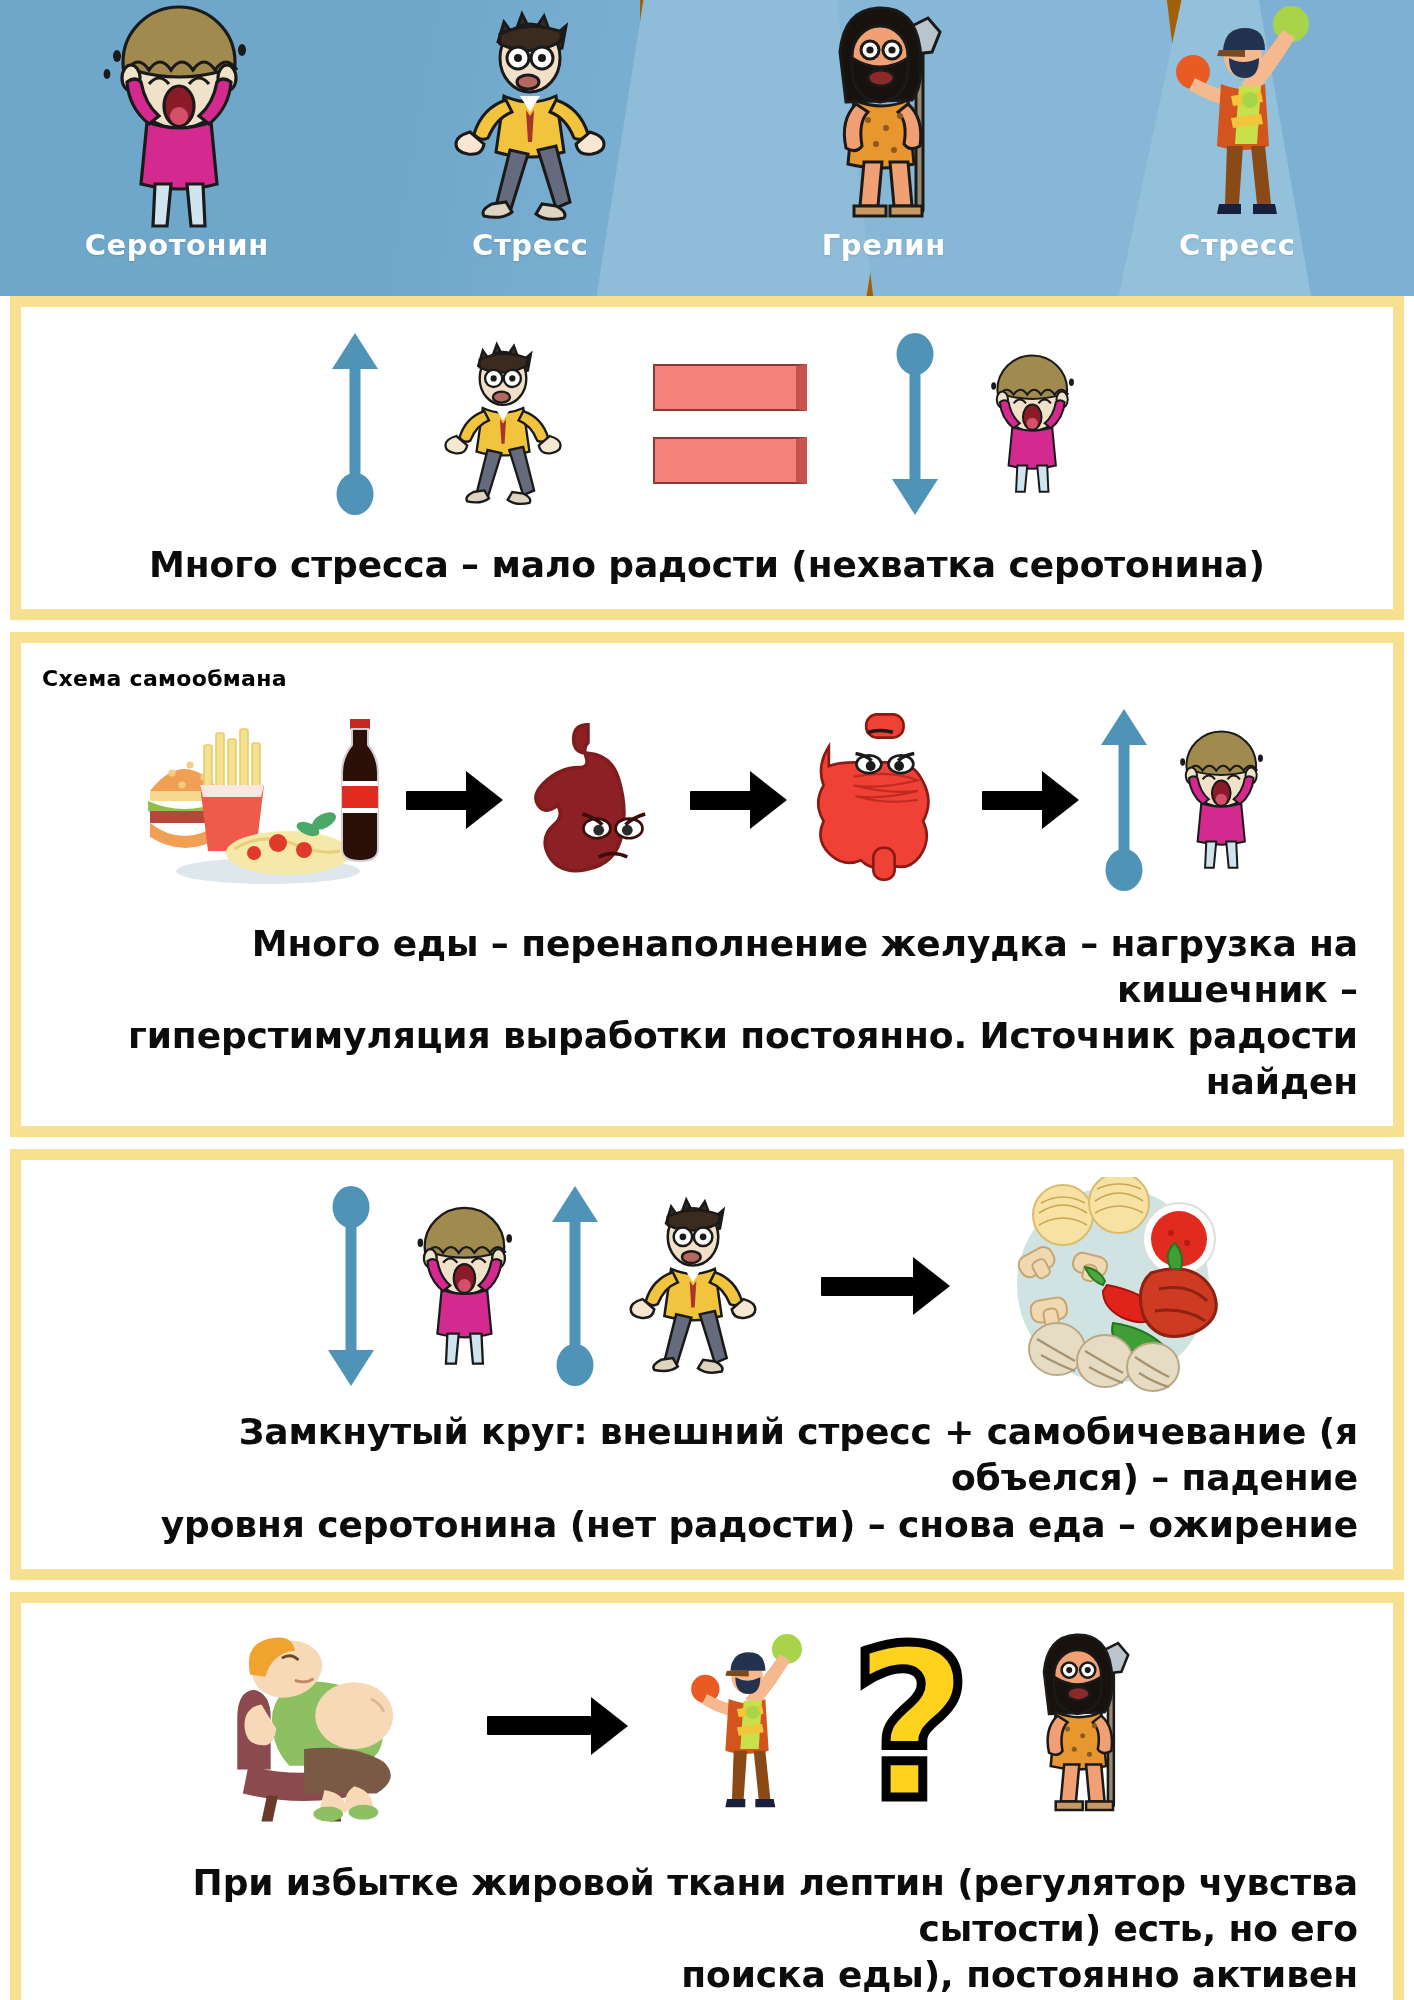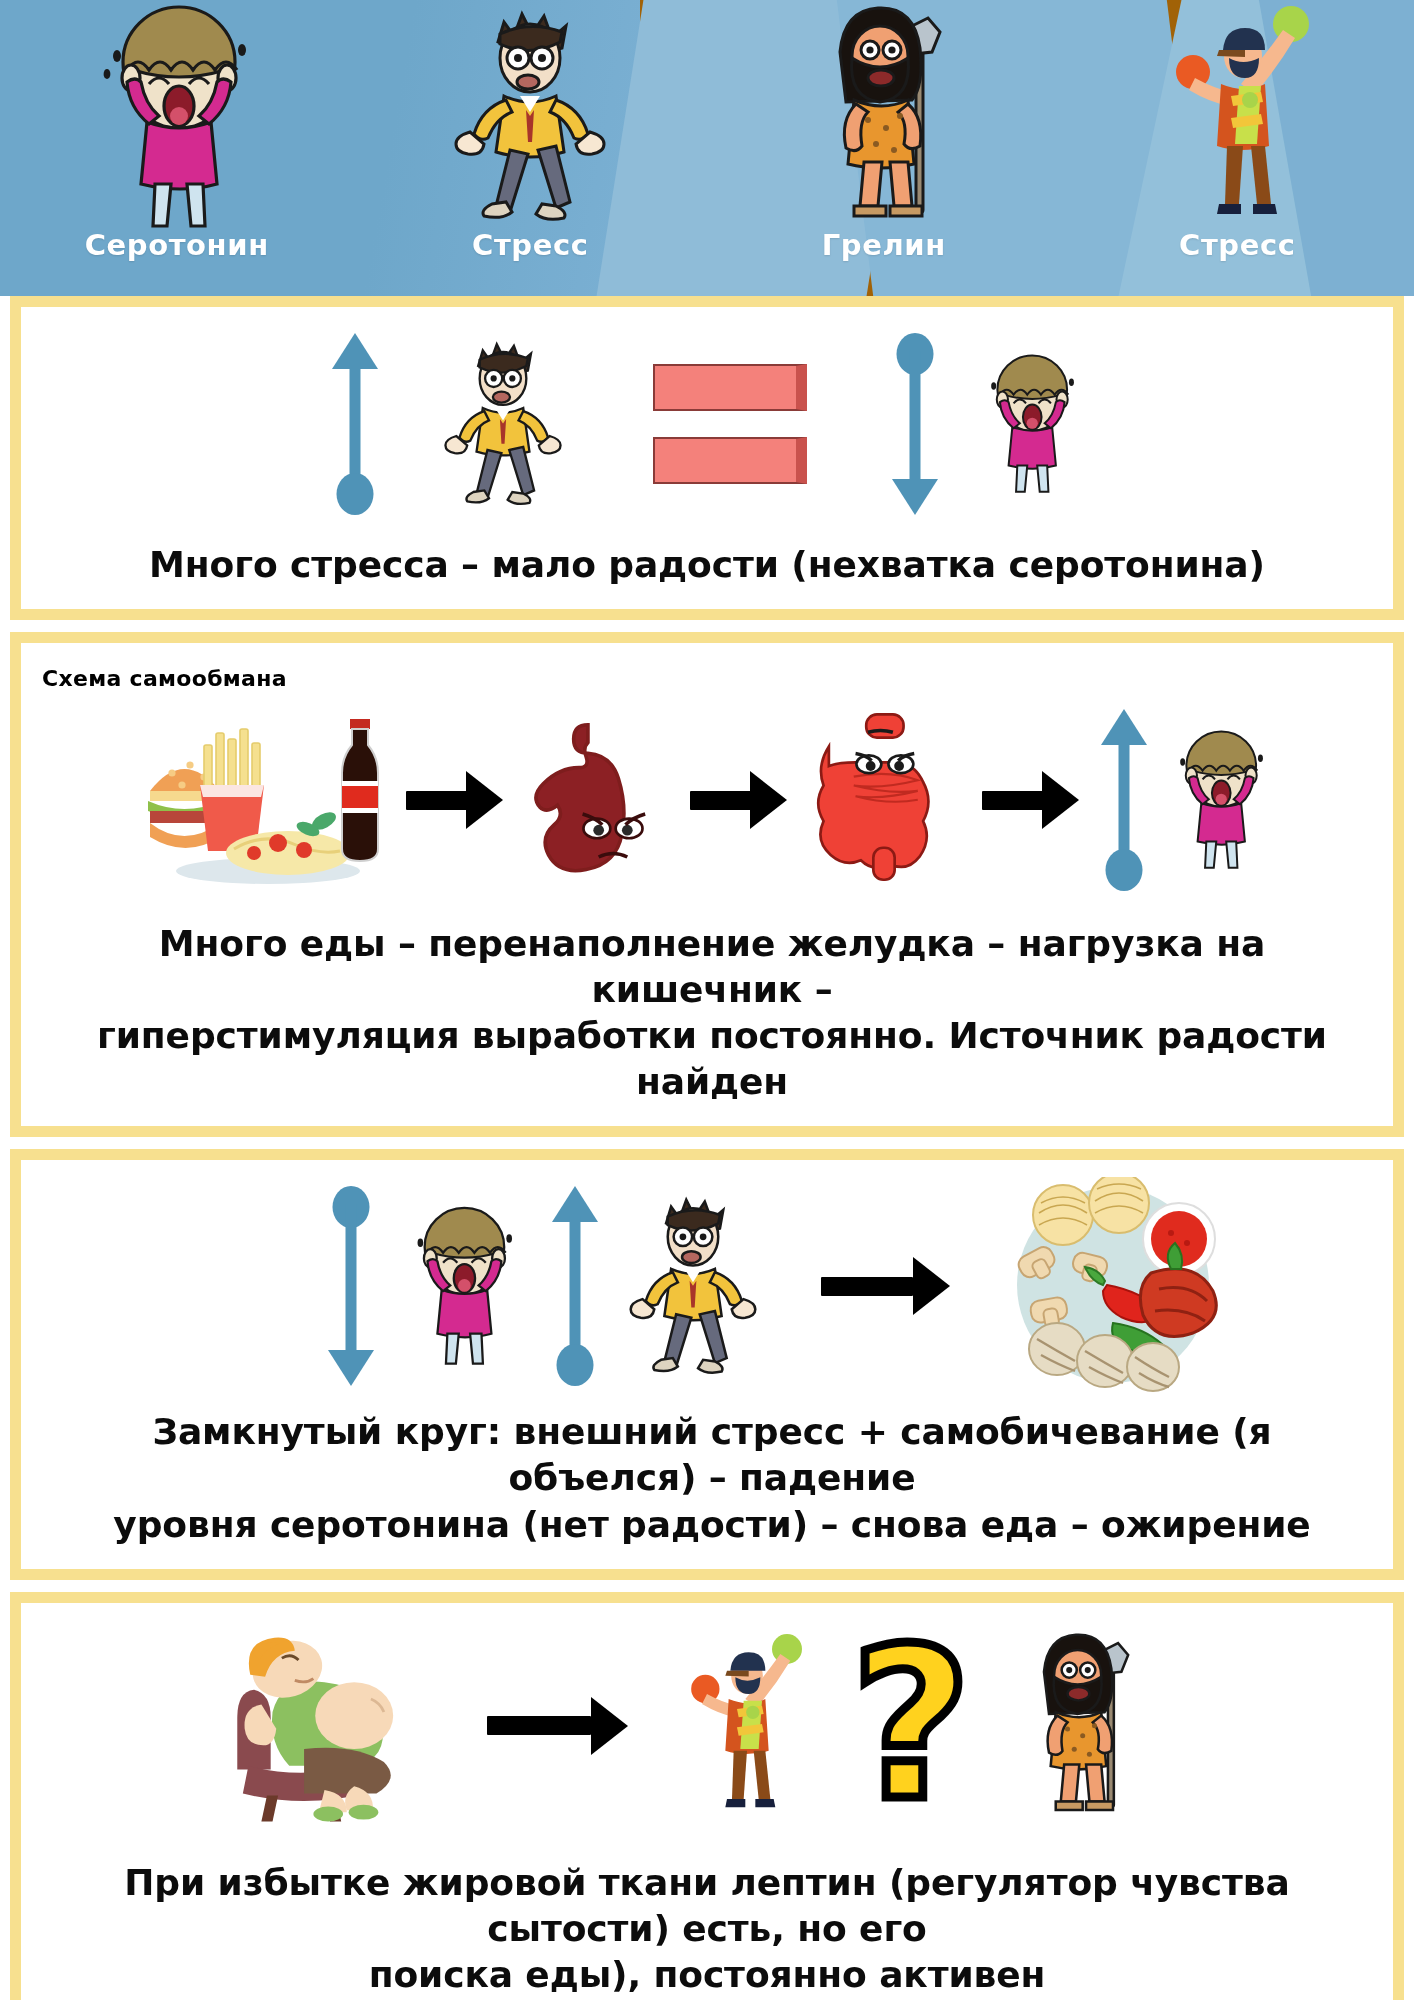--- a/index.html
+++ b/index.html
@@ -107,21 +107,21 @@
   }
   .caption {
     font-size: 36px;
     font-weight: bold;
     color: #0c0c0c;
     font-family: "DejaVu Sans", sans-serif;
     line-height: 1.28;
     letter-spacing: -.1px;
   }
   .caption.center { text-align: center; }
-  .caption.left { text-align: center; padding-left: 24px; padding-right: 14px; }
+  .caption.left { text-align: right; padding-left: 24px; padding-right: 14px; }
 
   
   .varrow { position: relative; width: 46px; }
   .varrow .shaft {
     position: absolute; left: 50%; transform: translateX(-50%);
     width: 11px; background: #4f93b7;
   }
   .varrow .head {
     position: absolute; left: 50%; transform: translateX(-50%);
     width: 0; height: 0;

